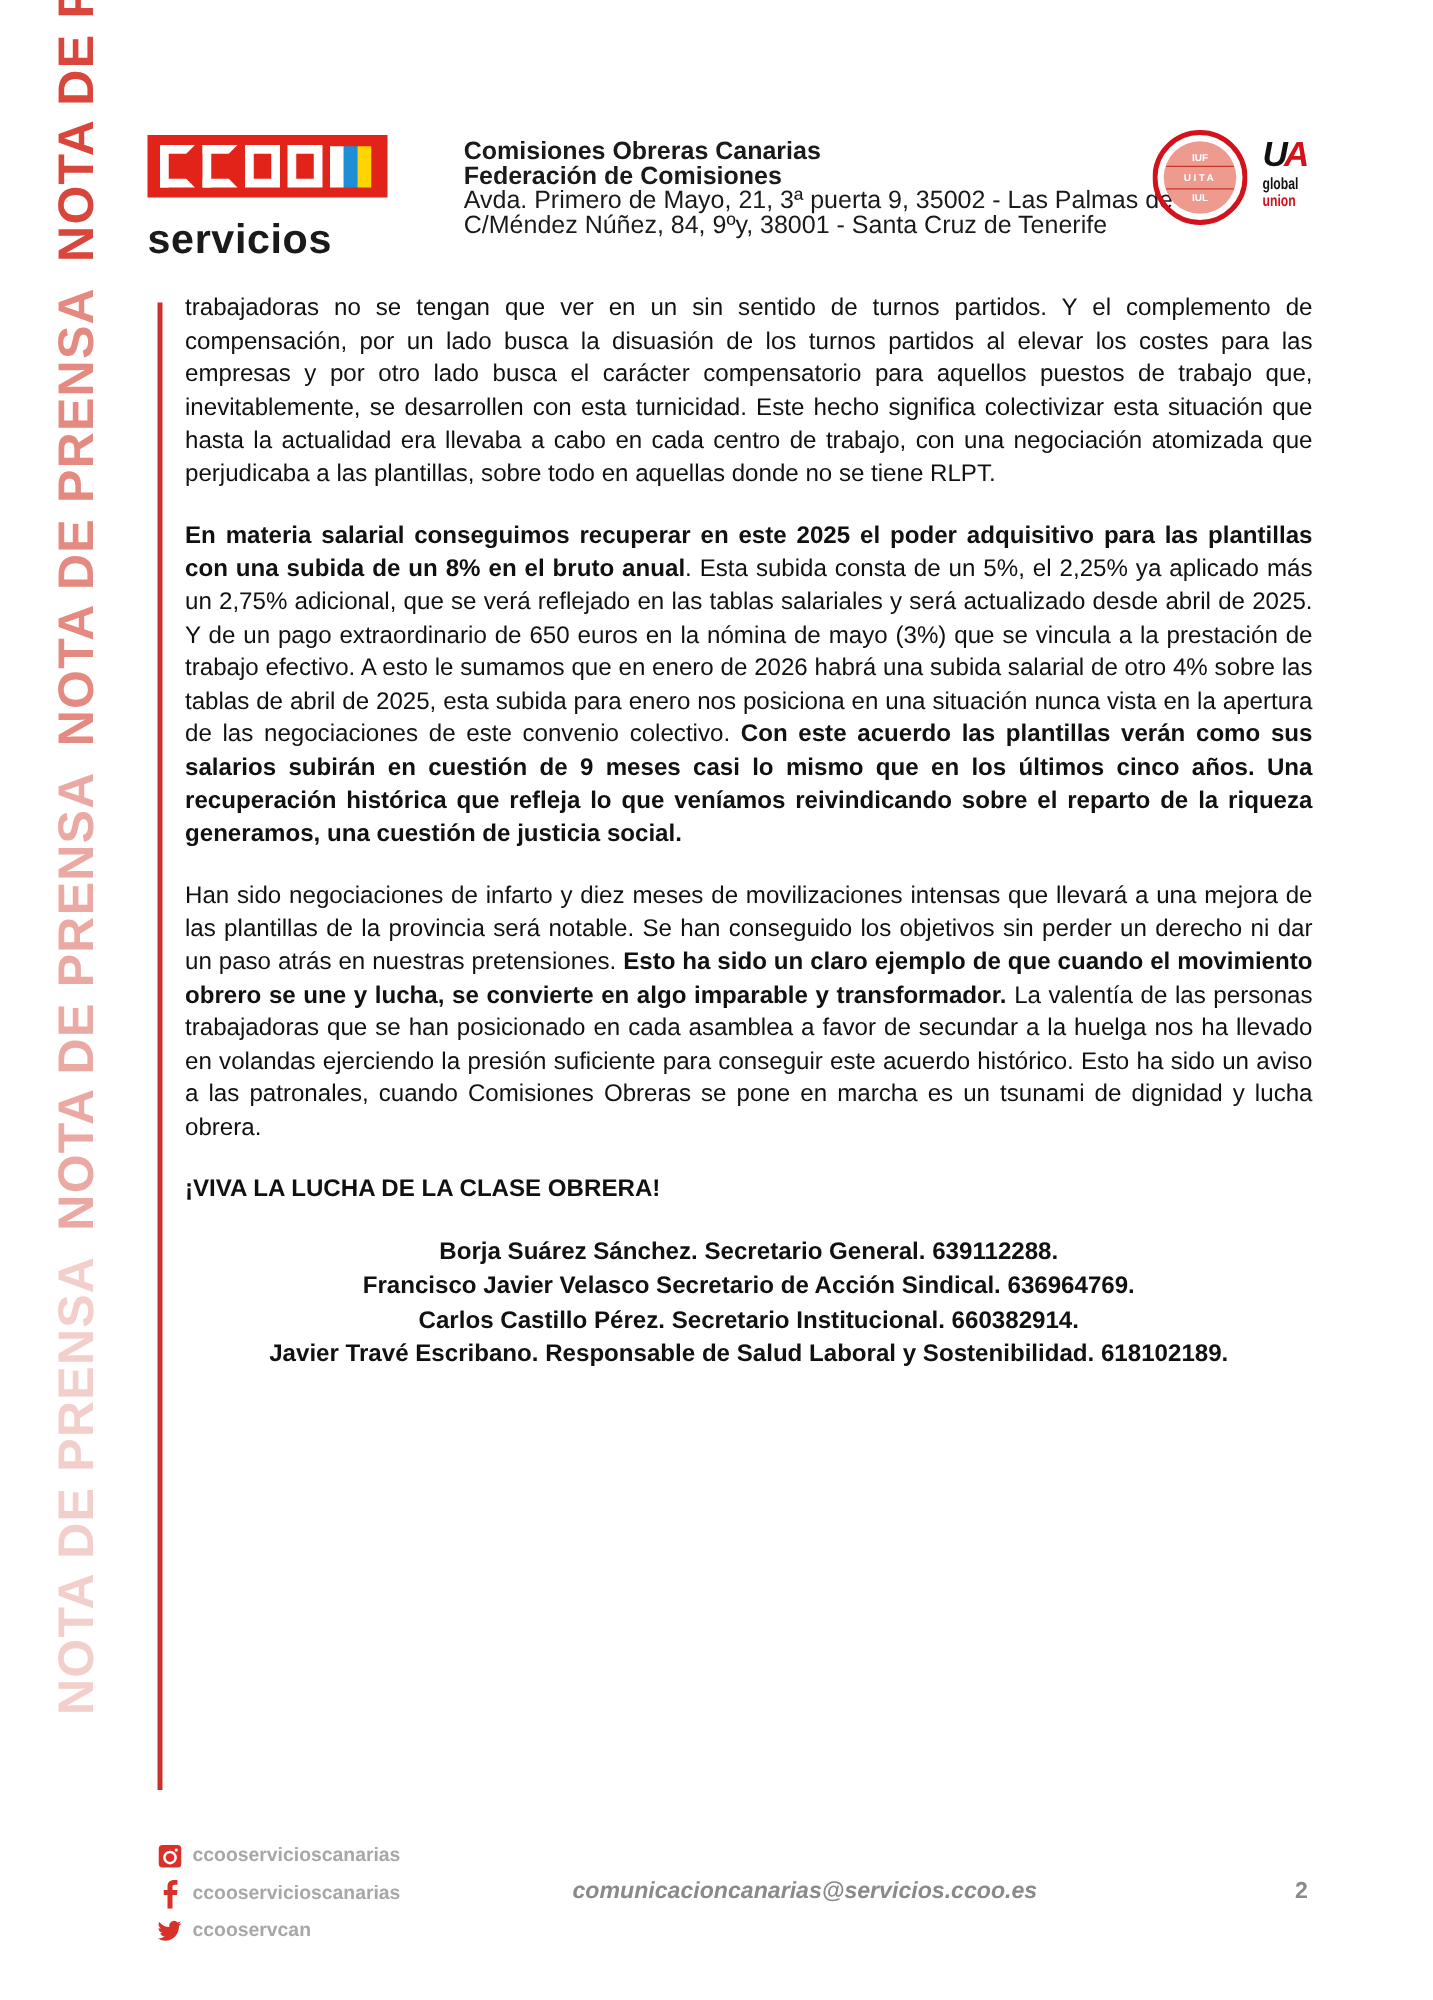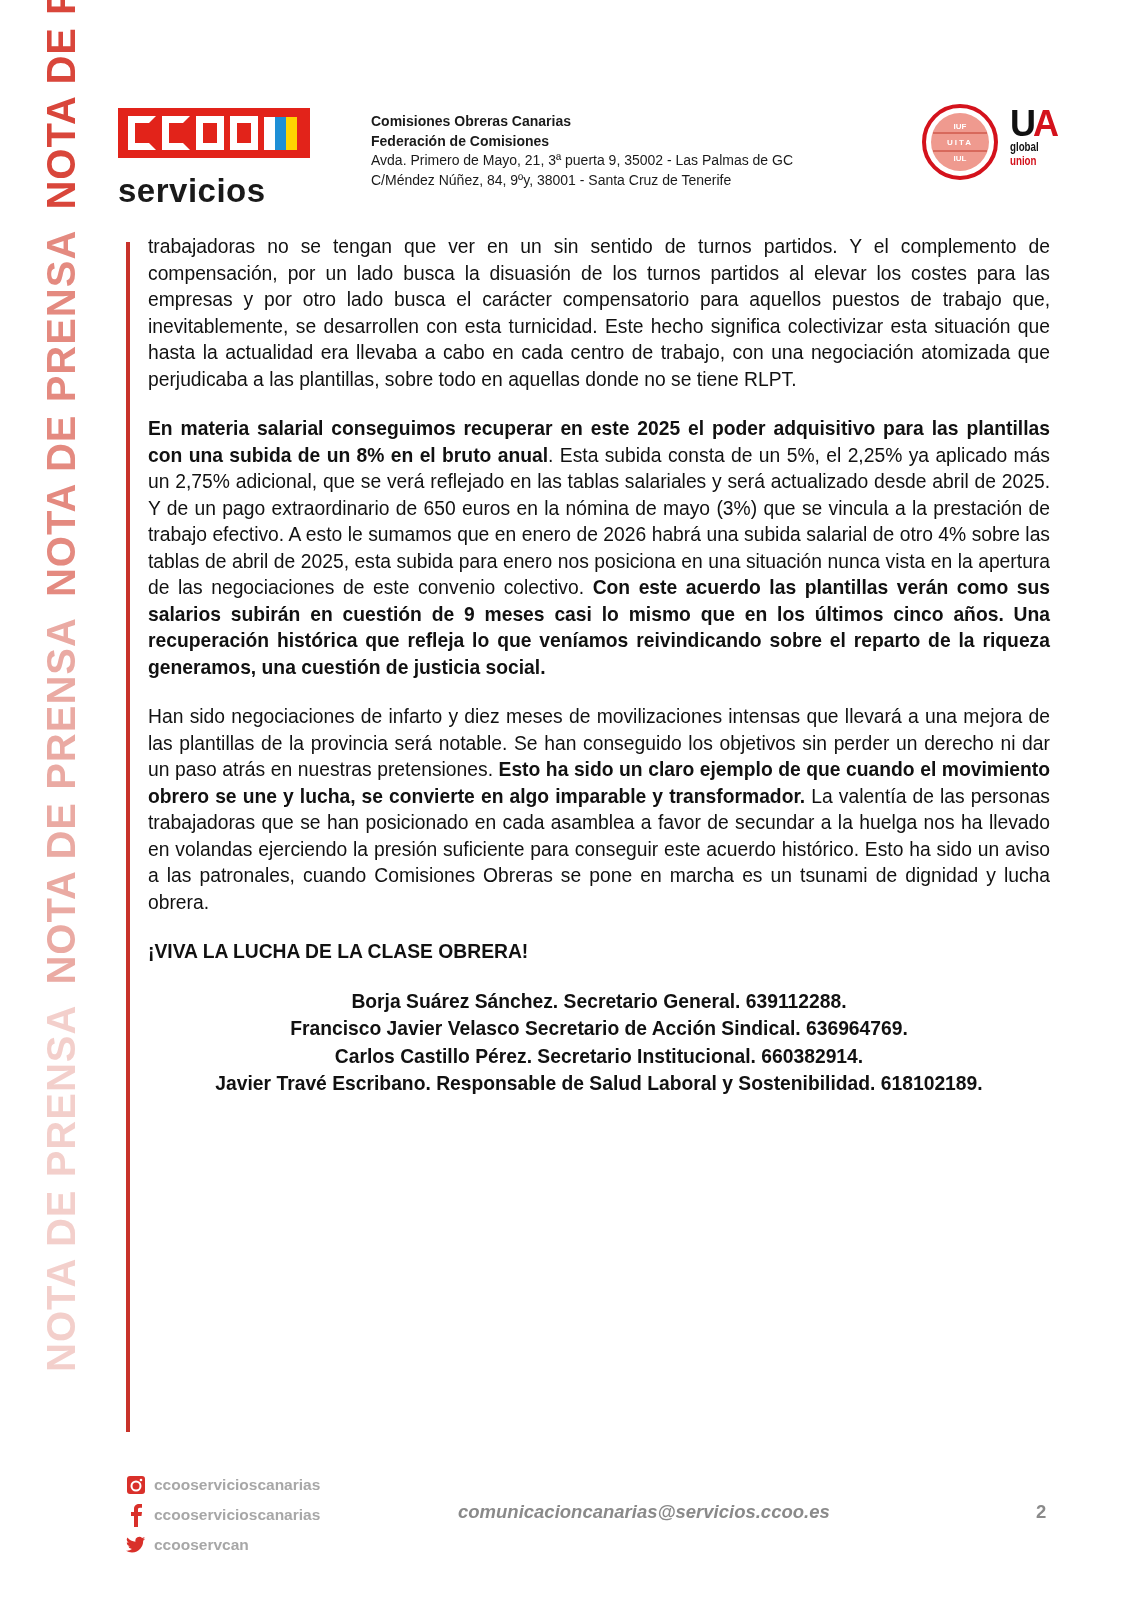--- a/index.html
+++ b/index.html
@@ -10,26 +10,26 @@
   .logo-ccoo { position: absolute; left: 118px; top: 108px; width: 192px; height: 84px; }
   .logo-red { position: absolute; left: 0; top: 0; width: 192px; height: 50px; background: #e2231a; }
   .logo-letters { position: absolute; left: 10px; top: 8px; display: flex; gap: 6px; }
   .logo-letter { width: 28px; height: 34px; box-sizing: border-box; border: 7px solid #fff; }
   .logo-letter.c { border-right-color: transparent; }
   .logo-flag { position: absolute; left: 146px; top: 9px; display: flex; height: 33px; }
   .logo-flag span { display: block; width: 11px; height: 33px; }
   .logo-word { position: absolute; left: 0; top: 66px; font-family: "Liberation Sans", sans-serif;
                font-weight: 700; font-size: 33px; line-height: 34px; color: #1a1a1a; letter-spacing: 0.5px; }
 
-  .org-info { position: absolute; left: 371px; top: 112px; font-size: 14px; line-height: 19.5px; color: #1a1a1a; }
+  .org-info { position: absolute; left: 371px; top: 112px; font-size: 20px; line-height: 19.5px; color: #1a1a1a; }
   .org-info .b { font-weight: 700; }
 
   .iuf-logo { position: absolute; left: 922px; top: 104px; width: 76px; height: 76px; }
   .ua-logo { position: absolute; left: 1010px; top: 108px; width: 40px; height: 72px; }
-  .ua-top { font-size: 36px; line-height: 32px; font-weight: 700; letter-spacing: -3px; font-family: "Liberation Sans", sans-serif; }
+  .ua-top { font-size: 28px; line-height: 32px; font-weight: 700; letter-spacing: -3px; font-family: "Liberation Sans", sans-serif; font-style: italic; }
   .ua-top .u { color: #111; } .ua-top .a { color: #d4121c; }
   .ua-small { font-size: 13px; line-height: 14px; font-weight: 700; transform: scaleX(0.75); transform-origin: left; }
   .ua-small.g { color: #111; } .ua-small.r { color: #d4121c; }
 
   
   .side-text { position: absolute; left: 41px; top: 1372px; transform: rotate(-90deg); transform-origin: left top;
                white-space: nowrap; font-weight: 700; font-size: 40px; letter-spacing: 1px; line-height: 40px; }
   .side-text span { margin-right: 8px; }
   .side-rule { position: absolute; left: 126px; top: 242px; width: 4px; height: 1190px; background: #c8322a; }
 

